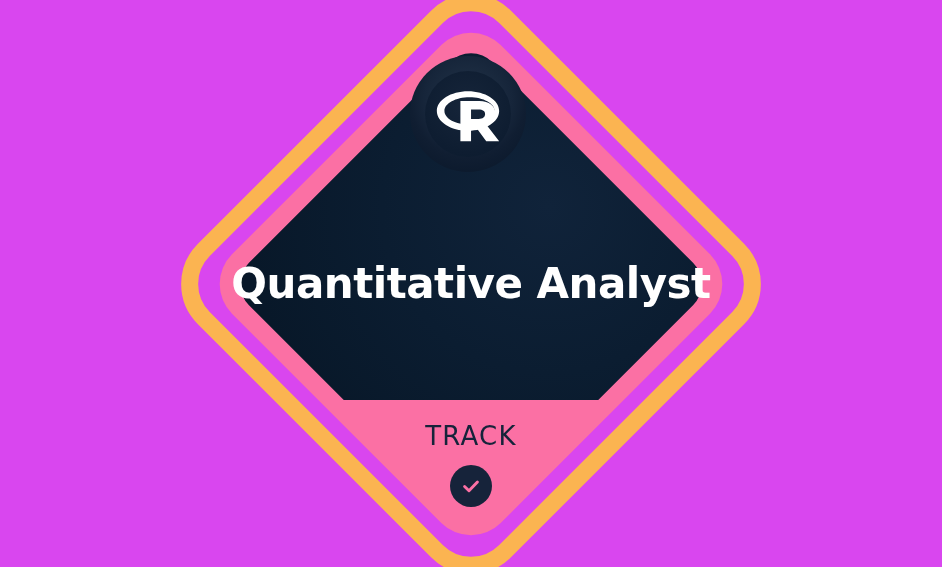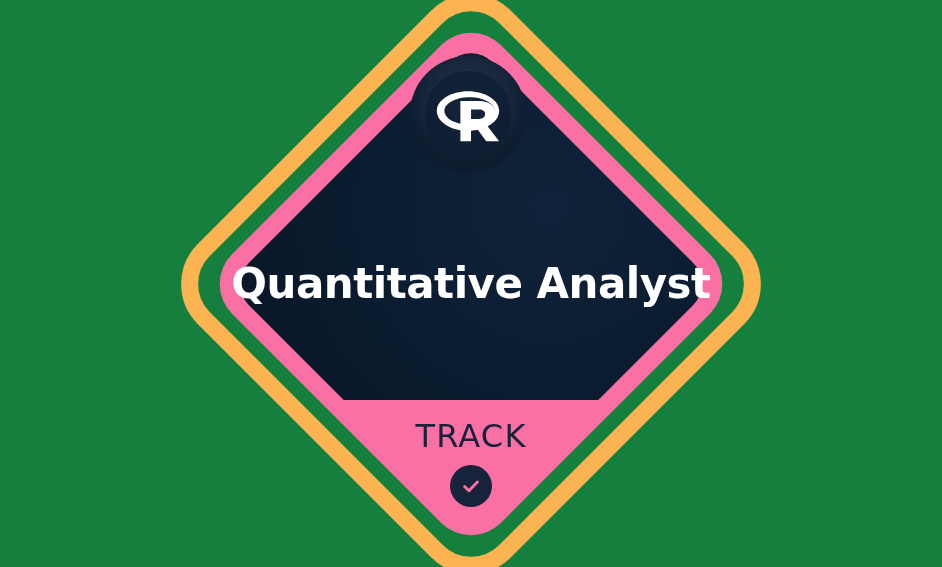--- a/index.html
+++ b/index.html
@@ -12,21 +12,21 @@
     width: 942px;
     height: 567px;
     overflow: hidden;
     font-family: "Liberation Sans", sans-serif;
   }
 
   #badge-root {
     position: relative;
     width: 942px;
     height: 567px;
-    background: #15803d;
+    background: #d946ef;
   }
 
   #badge-svg {
     position: absolute;
     left: 0;
     top: 0;
     width: 942px;
     height: 567px;
     display: block;
   }
@@ -98,21 +98,21 @@
   #status-block {
     position: absolute;
     left: 0;
     top: 420px;
     width: 942px;
     text-align: center;
   }
   .status-line {
     color: #16233a;
     font-family: "DejaVu Sans", sans-serif;
-    font-size: 32px;
+    font-size: 26px;
     font-weight: normal;
     letter-spacing: 1.2px;
     line-height: 33px;
     text-transform: uppercase;
   }
   #status-check-wrap {
     margin-top: 12px;
     display: flex;
     justify-content: center;
   }

